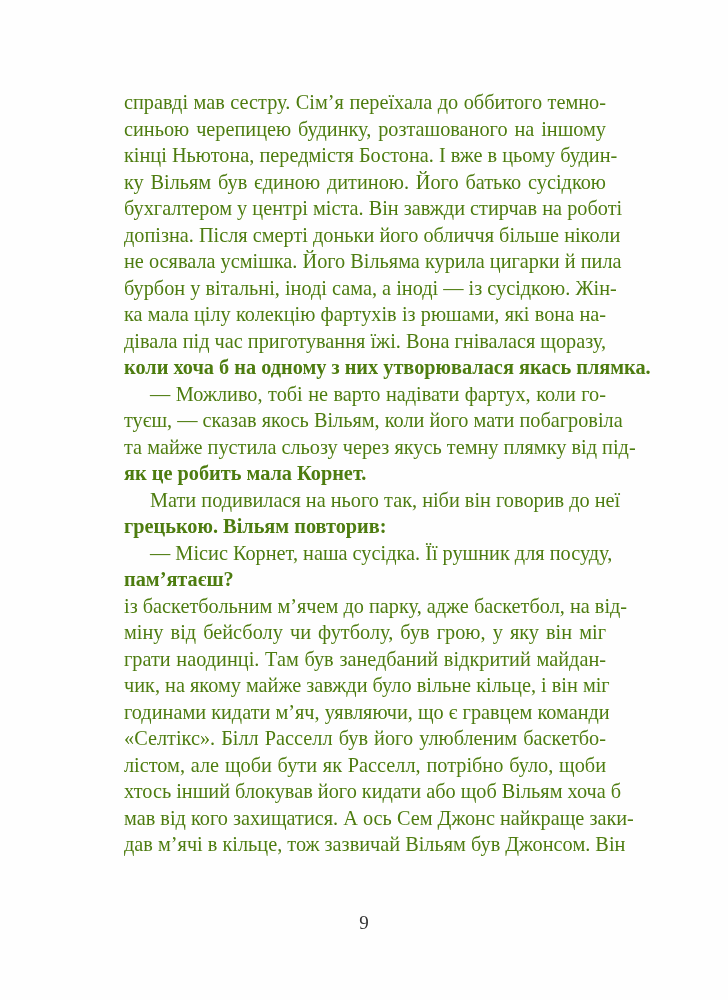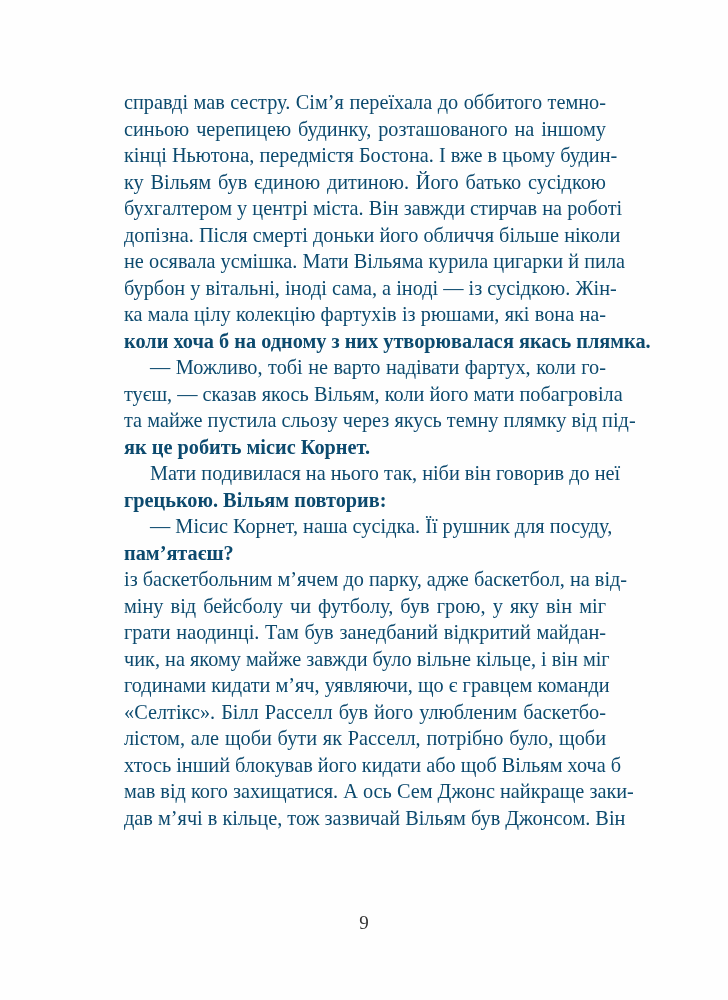--- a/index.html
+++ b/index.html
@@ -21,21 +21,21 @@
     background: #fefefe;
   }
   .text-block {
     position: absolute;
     left: 124px;
     top: 89px;
     width: 482px;
     font-family: "Liberation Serif", "DejaVu Serif", serif;
     font-size: 20.3px;
     line-height: 26.5px;
-    color: #0c4a6e;
+    color: #4d7c0f;
   }
   .line {
     display: block;
     white-space: nowrap;
     text-align: justify;
     text-align-last: justify;
     height: 26.5px;
   }
   .line.last {
     text-align-last: left;
@@ -59,28 +59,29 @@
 <body>
 
 <div class="page">
   <div class="text-block" id="text-block">
       <span class="line">справді мав сестру. Сім’я переїхала до оббитого темно-</span>
       <span class="line">синьою черепицею будинку, розташованого на іншому</span>
       <span class="line">кінці Ньютона, передмістя Бостона. І вже в цьому будин-</span>
       <span class="line">ку Вільям був єдиною дитиною. Його батько сусідкою</span>
       <span class="line">бухгалтером у центрі міста. Він завжди стирчав на роботі</span>
       <span class="line">допізна. Після смерті доньки його обличчя більше ніколи</span>
-      <span class="line">не осявала усмішка. Мати Вільяма курила цигарки й пила</span>
+      <span class="line">не осявала усмішка. Його Вільяма курила цигарки й пила</span>
       <span class="line">бурбон у вітальні, іноді сама, а іноді — із сусідкою. Жін-</span>
       <span class="line">ка мала цілу колекцію фартухів із рюшами, які вона на-</span>
+      <span class="line">дівала під час приготування їжі. Вона гнівалася щоразу,</span>
       <span class="line last">коли хоча б на одному з них утворювалася якась плямка.</span>
       <span class="line indent">— Можливо, тобі не варто надівати фартух, коли го-</span>
       <span class="line">туєш, — сказав якось Вільям, коли його мати побагровіла</span>
       <span class="line">та майже пустила сльозу через якусь темну плямку від під-</span>
-      <span class="line last">як це робить місис Корнет.</span>
+      <span class="line last">як це робить мала Корнет.</span>
       <span class="line indent">Мати подивилася на нього так, ніби він говорив до неї</span>
       <span class="line last">грецькою. Вільям повторив:</span>
       <span class="line indent">— Місис Корнет, наша сусідка. Її рушник для посуду,</span>
       <span class="line last">пам’ятаєш?</span>
       <span class="line">із баскетбольним м’ячем до парку, адже баскетбол, на від-</span>
       <span class="line">міну від бейсболу чи футболу, був грою, у яку він міг</span>
       <span class="line">грати наодинці. Там був занедбаний відкритий майдан-</span>
       <span class="line">чик, на якому майже завжди було вільне кільце, і він міг</span>
       <span class="line">годинами кидати м’яч, уявляючи, що є гравцем команди</span>
       <span class="line">«Селтікс». Білл Расселл був його улюбленим баскетбо-</span>

